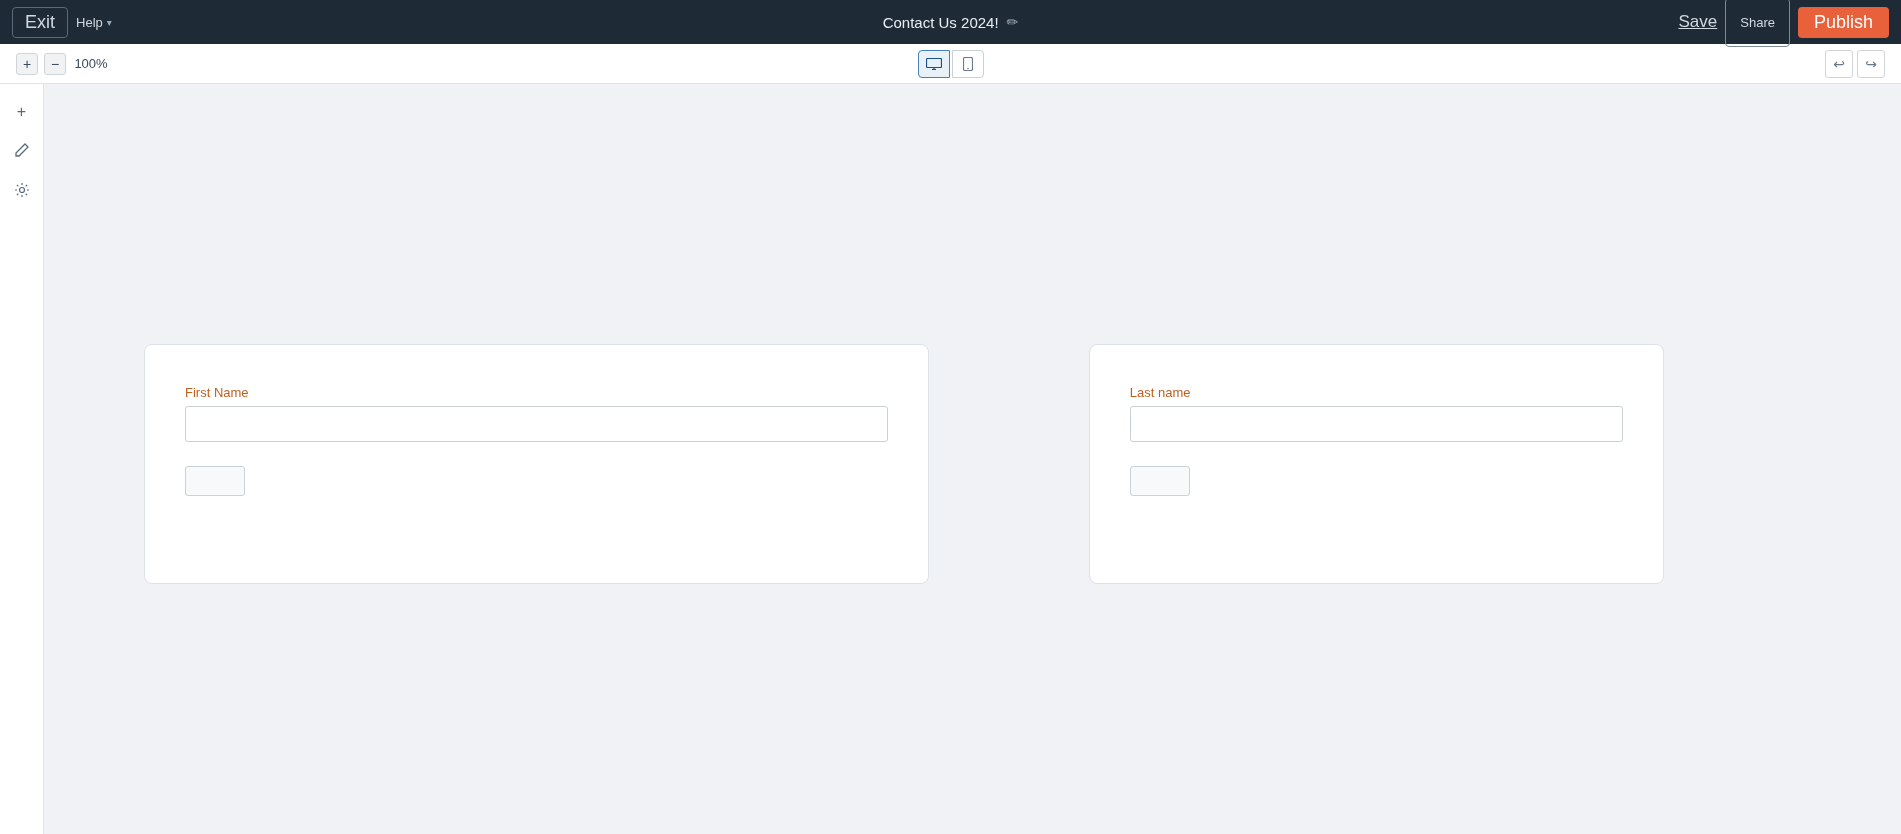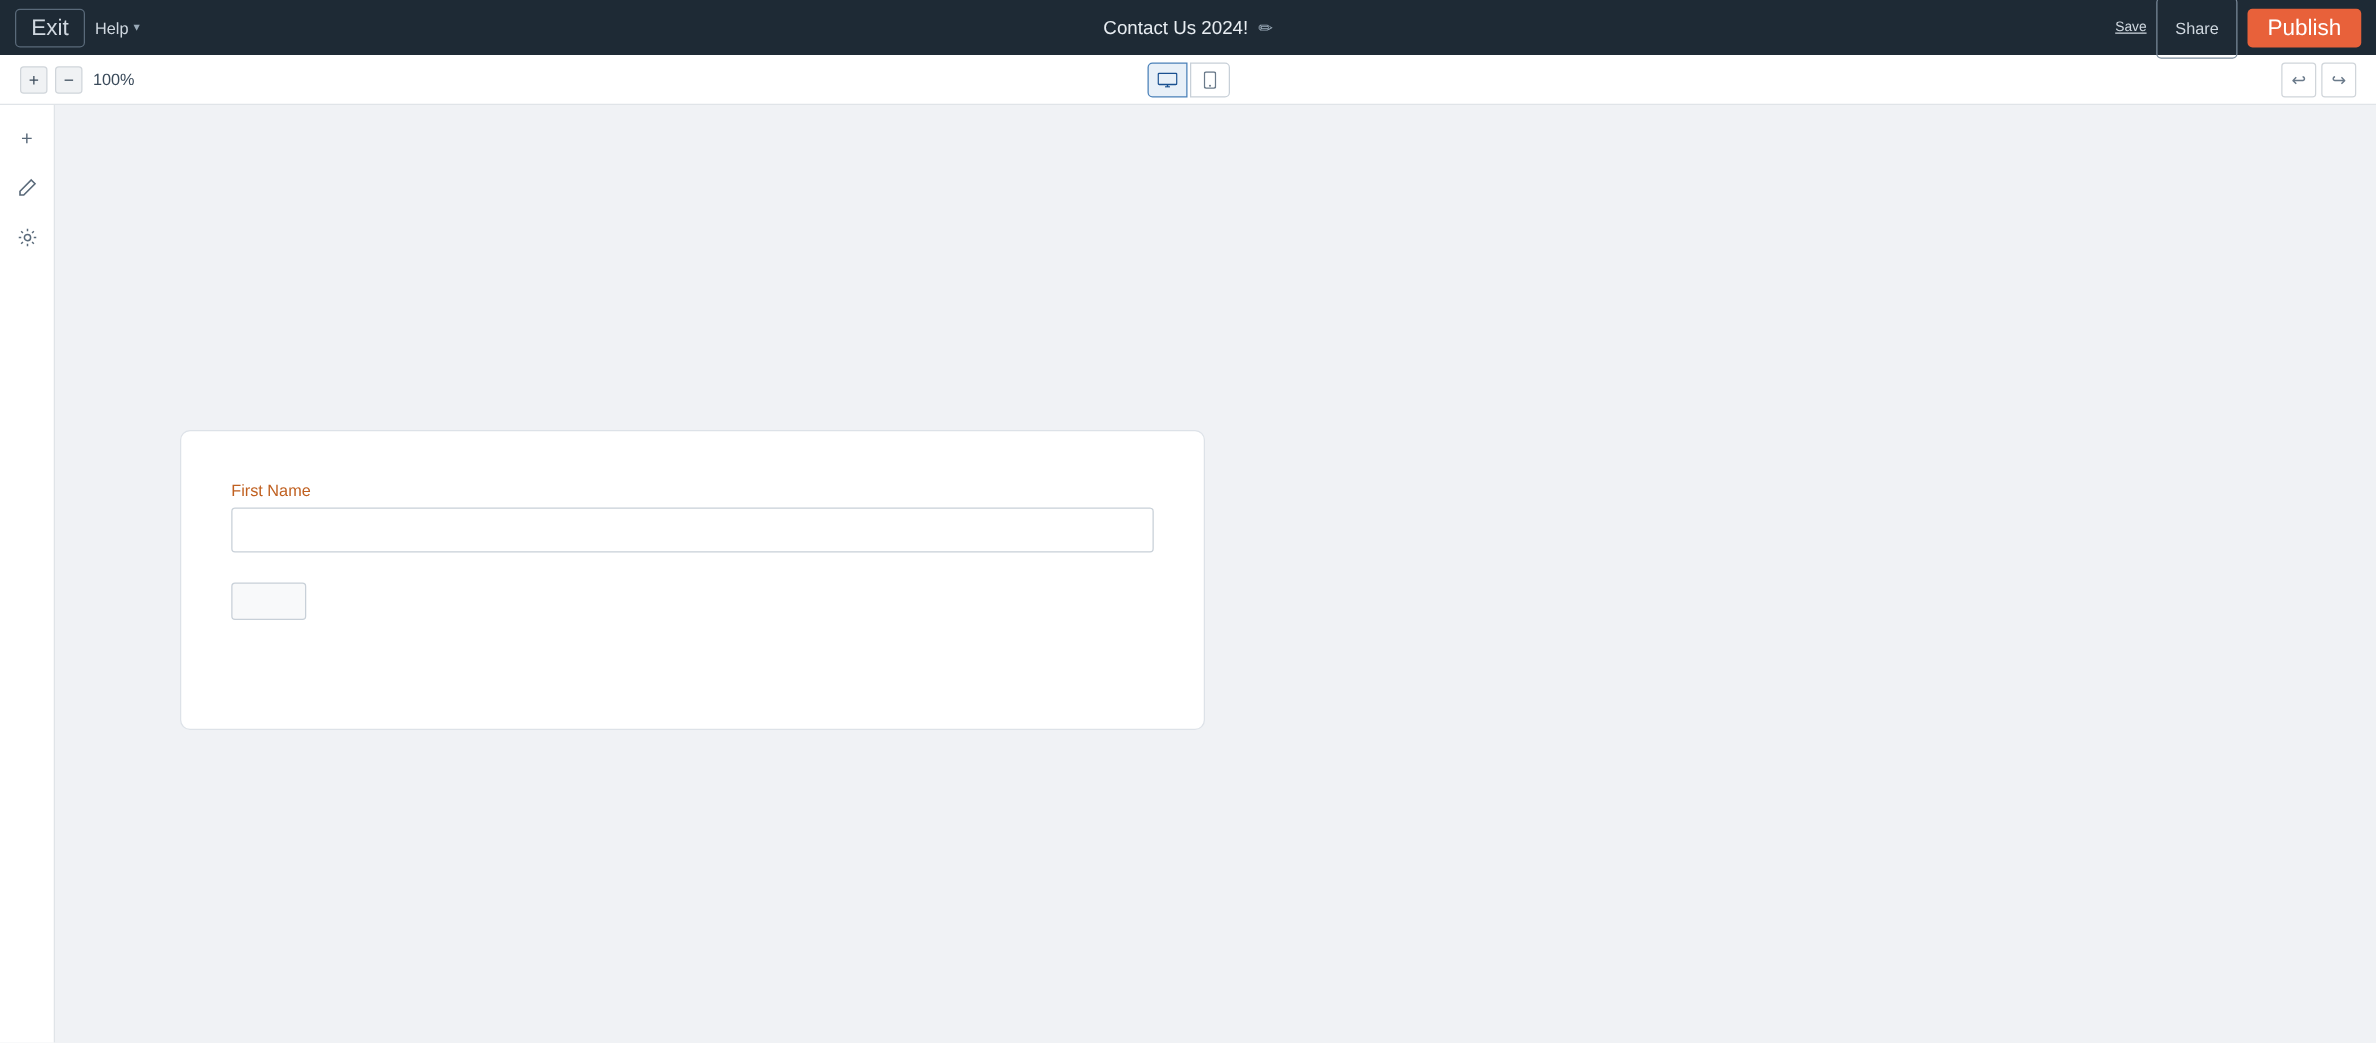--- a/index.html
+++ b/index.html
@@ -52,21 +52,21 @@
       color: #9aaab8;
       cursor: pointer;
       font-size: 14px;
     }
 
     .save-btn {
       background: transparent;
       border: none;
       color: #d0d8e0;
       cursor: pointer;
-      font-size: 11px;
+      font-size: 17px;
       text-decoration: underline;
     }
     .share-btn {
       background: transparent;
       border: 1px solid #7a8a9a;
       color: #d0d8e0;
       padding: 16px 14px;
       border-radius: 4px;
       cursor: pointer;
       font-size: 13px;
@@ -330,16 +330,27 @@
           <div class="form-field">
             <label class="field-label">First Name</label>
             <input class="field-input" type="text" placeholder="" style="">
           </div>
         </div>
         <div class="form-row">
           <div class="submit-btn-preview"></div>
         </div>
       </div>
 
+      <div class="form-card" style="margin-left: 160px; width: 600px; overflow: hidden;">
+        <div class="form-row">
+          <div class="form-field">
+            <label class="field-label">Last name</label>
+            <input class="field-input" type="text" style="width: 100%;" placeholder="">
+          </div>
+        </div>
+        <div class="form-row">
+          <div class="submit-btn-preview"></div>
+        </div>
+      </div>
 
     </div>
   </div>
 </div>
 
 </body></html>

